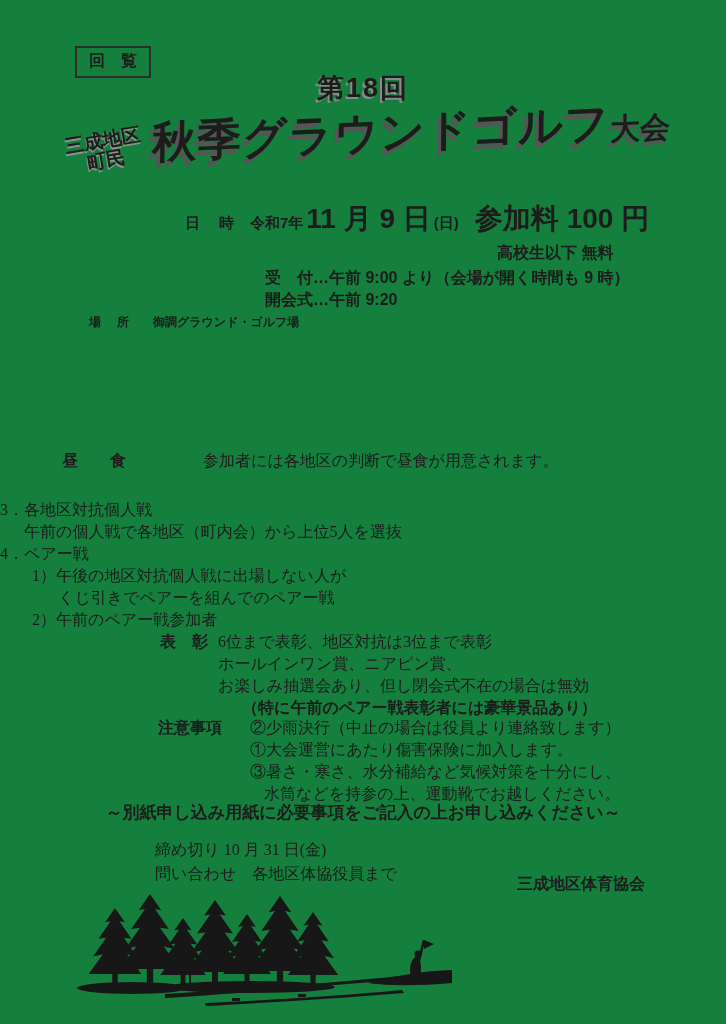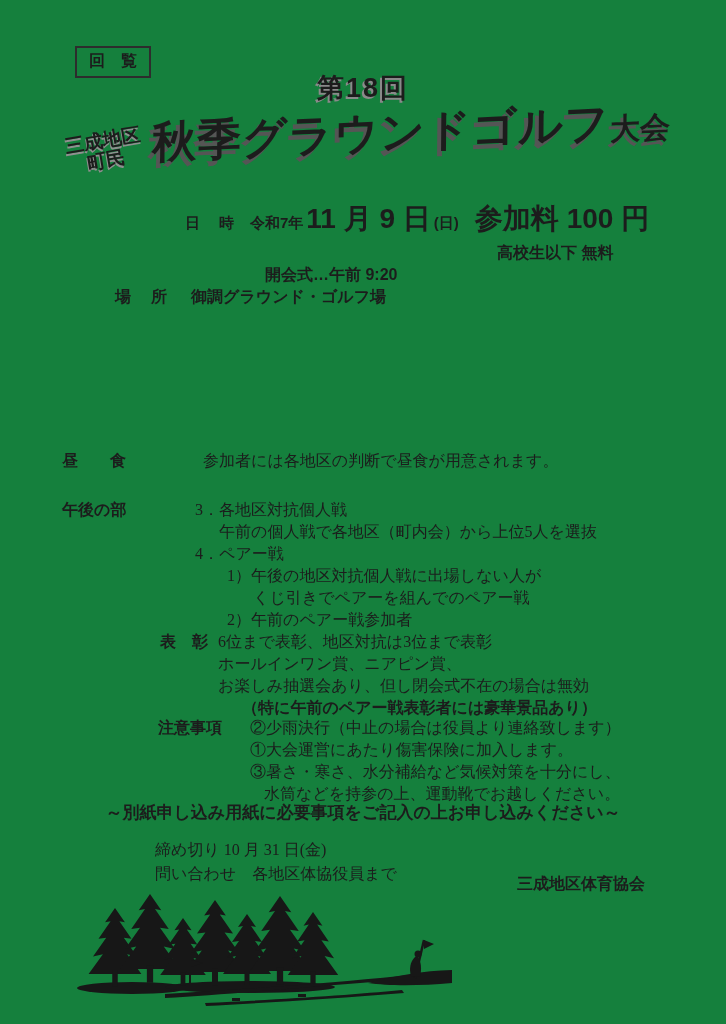--- a/index.html
+++ b/index.html
@@ -60,21 +60,21 @@
   .info { position:absolute; left:0; top:200px; width:726px; font-weight:bold; }
   .date-line { display:flex; align-items:baseline; margin-left:185px; }
   .date-line .lbl  { font-size:15px; letter-spacing:2px; }
   .date-line .era  { font-size:15px; margin-left:14px; }
   .date-line .big  { font-size:28px; margin-left:3px; }
   .date-line .dow  { font-size:15px; margin-left:3px; }
   .date-line .fee  { margin-left:16px; }
   .fee-note   { margin-left:497px; margin-top:5px; font-size:16px; }
   .reception  { margin-left:265px; margin-top:3px; font-size:16px; line-height:22px; }
   .opening    { margin-left:265px; font-size:16px; line-height:22px; }
-  .place-line { margin-left:115px; font-size:16px; line-height:22px; display:flex; }
+  .place-line { margin-left:89px; font-size:12px; line-height:22px; display:flex; }
   .place-line .plbl { letter-spacing:2px; margin-right:22px; }
 
   
   .row { position:absolute; display:flex; font-size:16px; line-height:22px; }
   .row .label { font-family:"Liberation Sans","DejaVu Sans",sans-serif; font-weight:bold; flex:none; }
   .row .content { flex:none; }
   .r-morning   { top:352px; }  .r-morning .label,.r-lunch .label,.r-afternoon .label { margin-left:62px; width:133px; }
   .r-lunch     { top:450px;gap:8px; }
   .r-afternoon { top:499px; }
   .r-awards    { top:631px; }  .r-awards .label { margin-left:160px; width:58px; }
@@ -114,35 +114,35 @@
 
   <div class="info goth">
     <div class="date-line">
       <span class="lbl">日　時</span>
       <span class="era">令和7年</span>
       <span class="big">11 月 9 日</span>
       <span class="dow">(日)</span>
       <span class="big fee">参加料 100 円</span>
     </div>
     <div class="fee-note">高校生以下 無料</div>
+    <div class="reception">受　付…午前 9:00 より（会場が開く時間も 9 時）</div>
     <div class="opening">開会式…午前 9:20</div>
     <div class="place-line">
       <span class="plbl">場　所</span>
       <span>御調グラウンド・ゴルフ場</span>
     </div>
   </div>
 
 
   <div class="row r-lunch">
     <div class="label">昼　　食</div>
     <div class="content">参加者には各地区の判断で昼食が用意されます。</div>
   </div>
 
   <div class="row r-afternoon">
-    <div class="label">午後の部</div>
     <div class="content">
       <div>3．各地区対抗個人戦</div>
       <div class="in2">午前の個人戦で各地区（町内会）から上位5人を選抜</div>
       <div>4．ペアー戦</div>
       <div class="in3">1）午後の地区対抗個人戦に出場しない人が</div>
       <div class="in4">くじ引きでペアーを組んでのペアー戦</div>
       <div class="in3">2）午前のペアー戦参加者</div>
     </div>
   </div>
 

